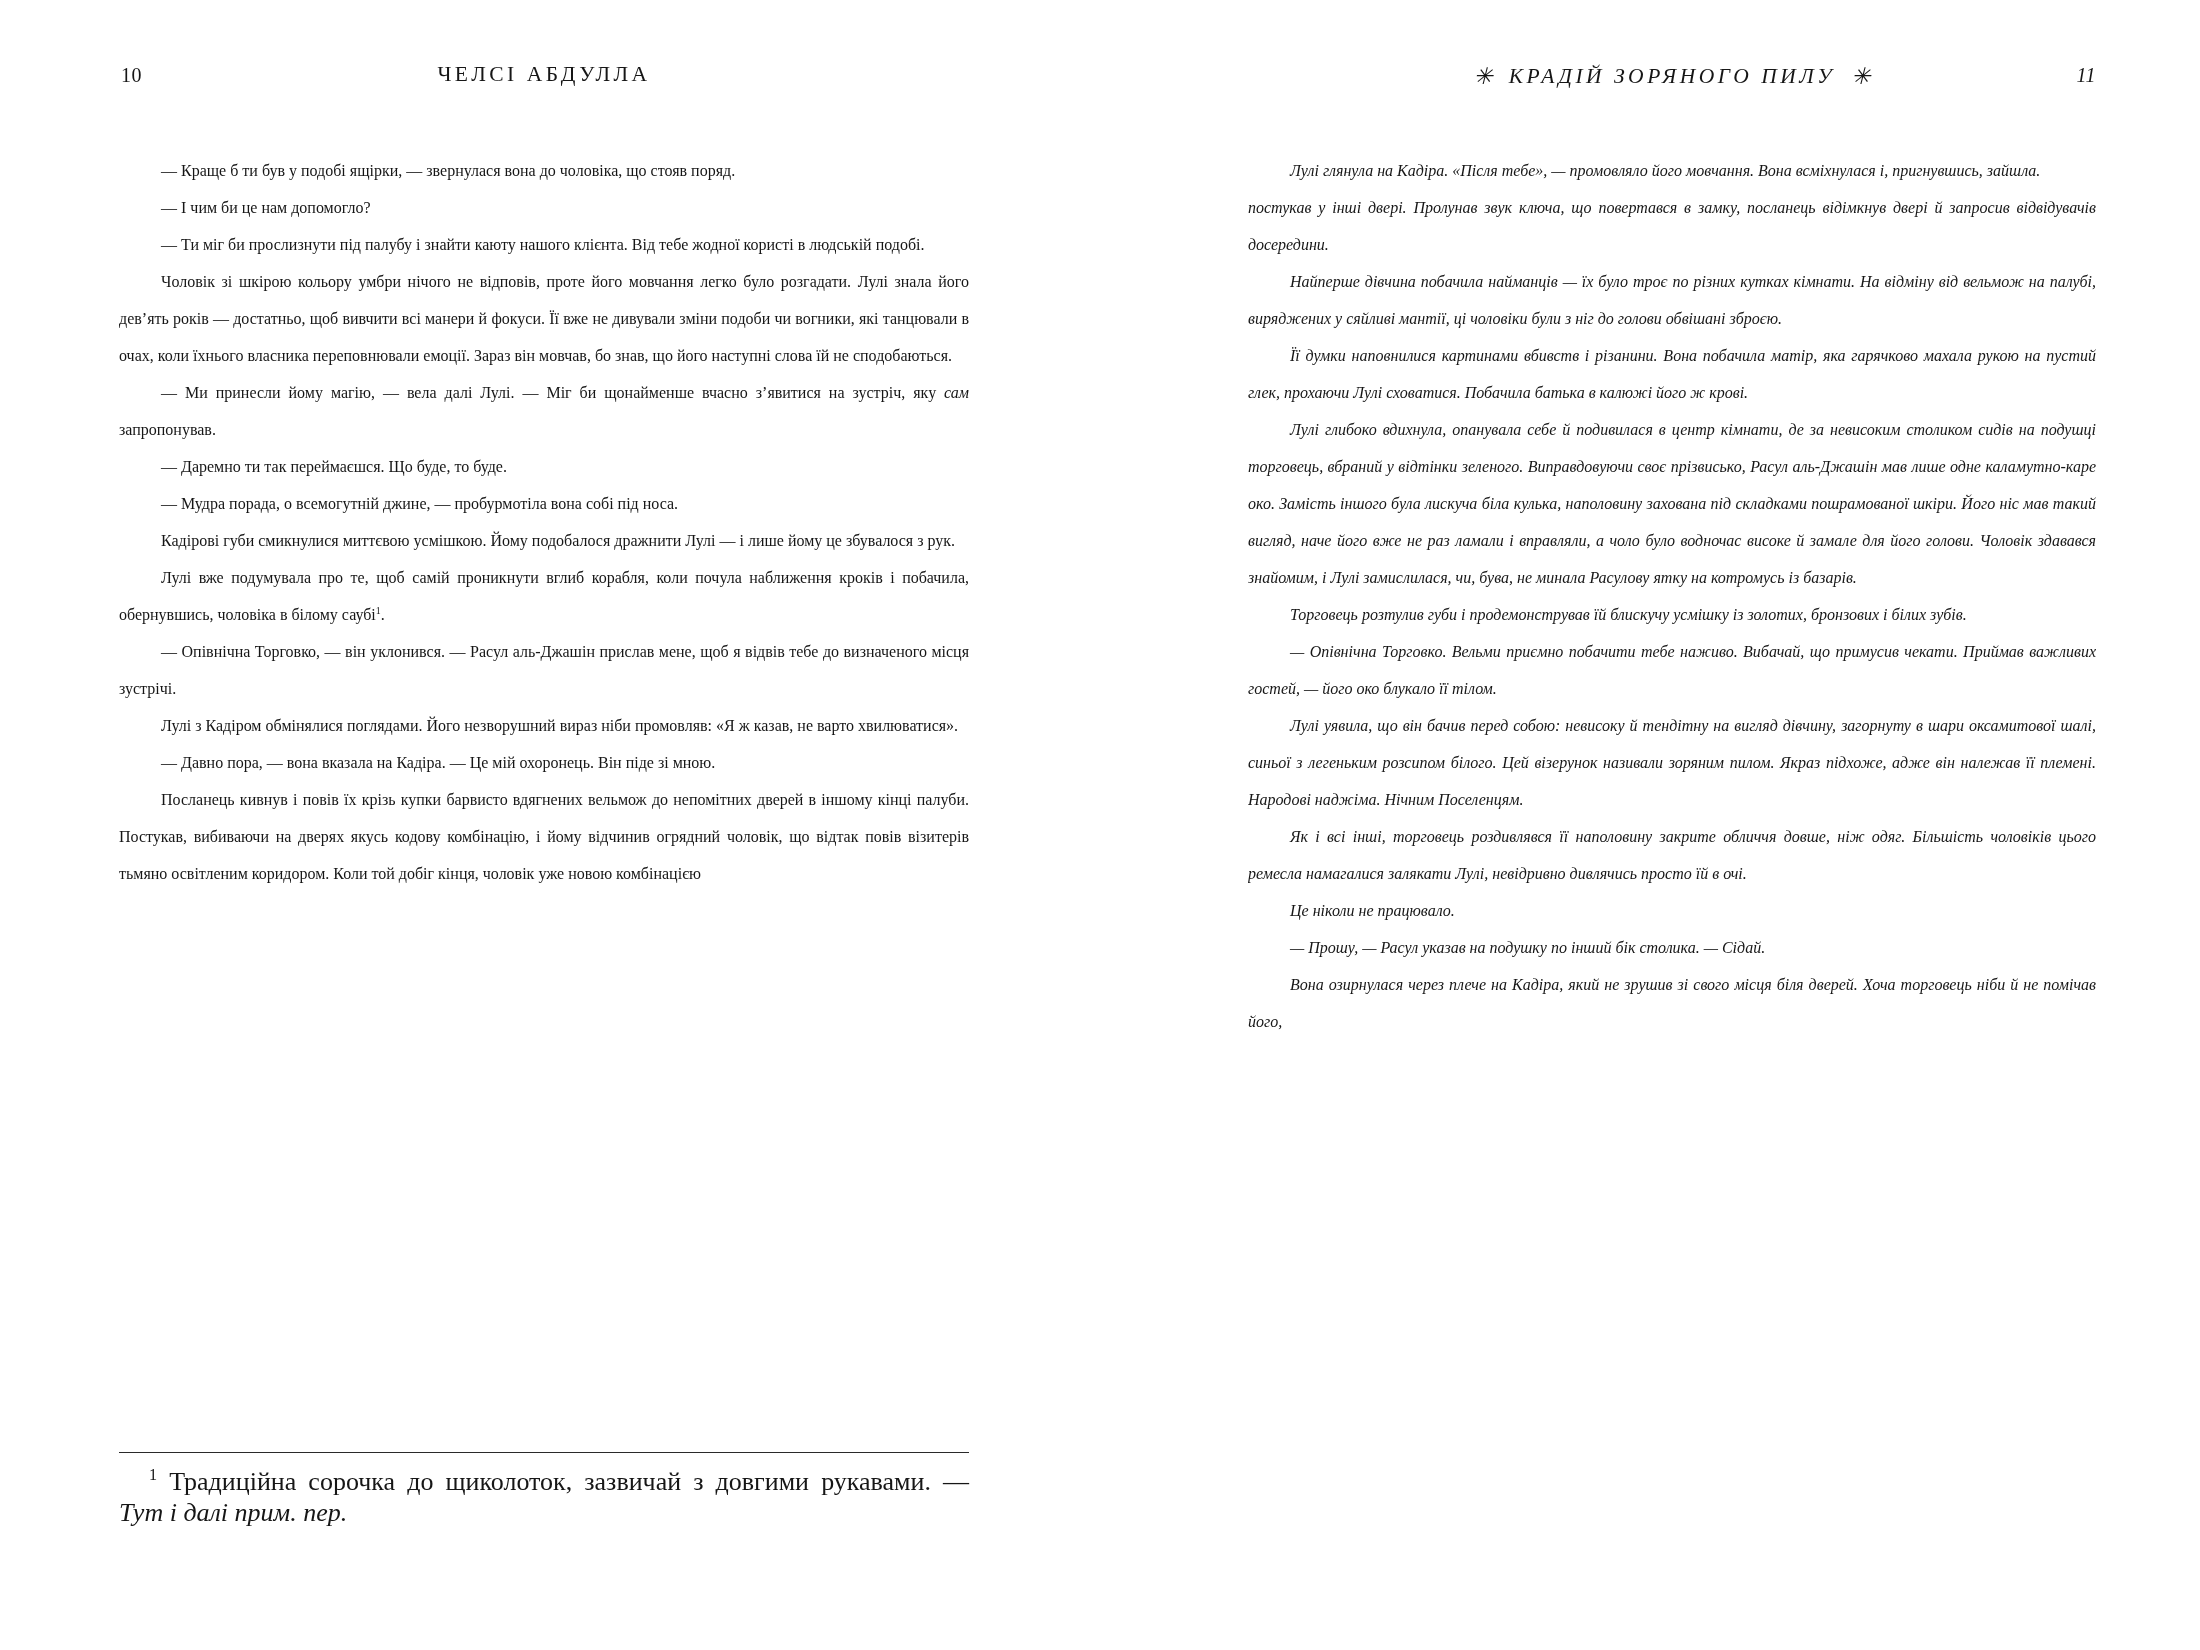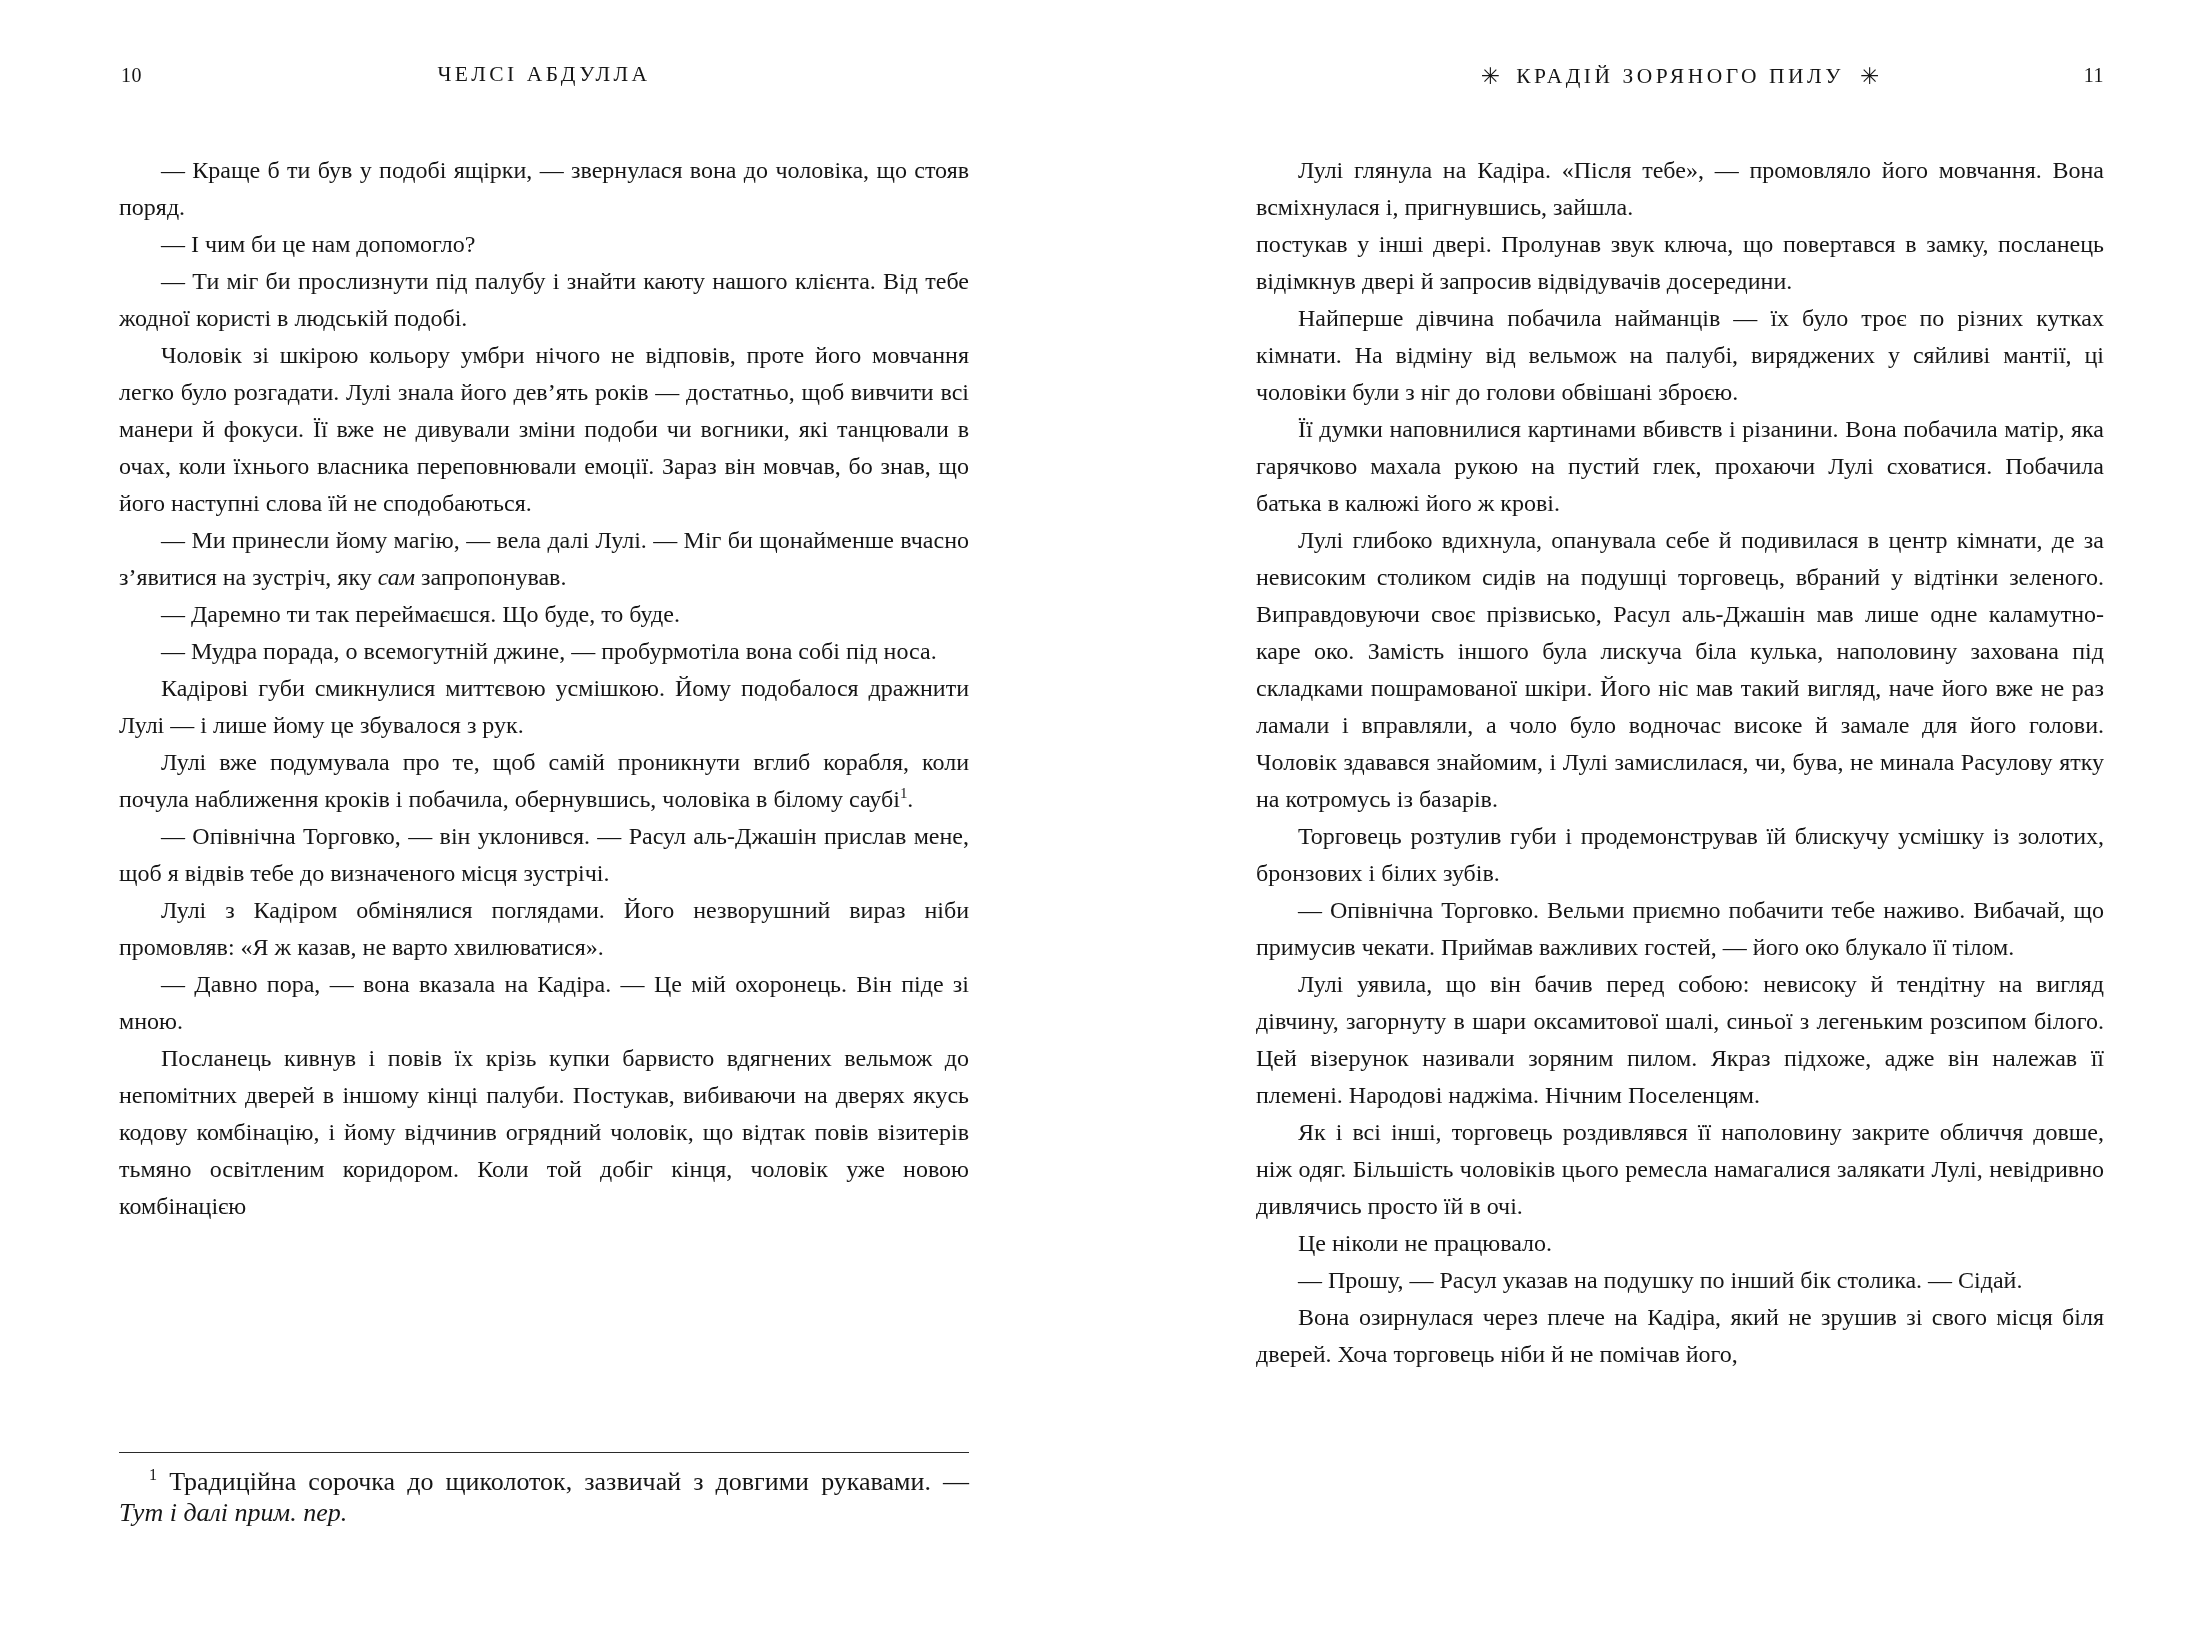--- a/index.html
+++ b/index.html
@@ -9,35 +9,35 @@
     background: #ffffff;
     position: relative;
     display: flex;
     overflow: hidden;
     font-family: "Liberation Serif", "DejaVu Serif", serif;
     color: #161616;
   }
   .page { width: 1100px; height: 1554px; position: relative; }
   .text-col { position: absolute; top: 62px; }
   .page-left  .text-col { left: 119px; width: 850px; }
-  .page-right .text-col { left: 156px; width: 848px; }
+  .page-right .text-col { left: 148px; width: 848px; font-style: italic; }
 
   .page-header { position: relative; height: 28px; margin-bottom: 62px; }
   .running-head {
     display: block; text-align: center;
     font-size: 21.5px; letter-spacing: 3.5px;
     white-space: nowrap;
   }
   .page-num { position: absolute; top: 2px; font-size: 20px; letter-spacing: 0.5px; }
   .page-left  .page-num { left: 2px; }
   .page-right .page-num { right: 0; }
   .orn { font-size: 23px; letter-spacing: 0; margin: 0 16px; position: relative; top: 1px; }
 
   .body-text {
-    font-size: 24px; line-height: 37px;
+    font-size: 16px; line-height: 37px;
     text-align: justify;
     overflow: hidden;
     hyphens: auto;
   }
   .page-left  .body-text { max-height: 1296px; }
   .page-right .body-text { max-height: 1415px; }
 
   .para { text-indent: 42px; }
   .para.noindent { text-indent: 0; }
   .it { font-style: italic; }

